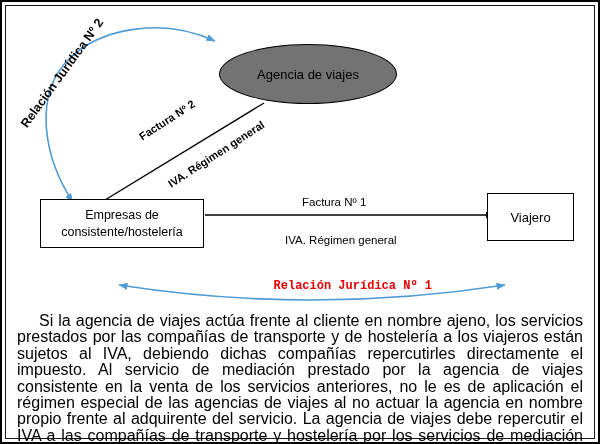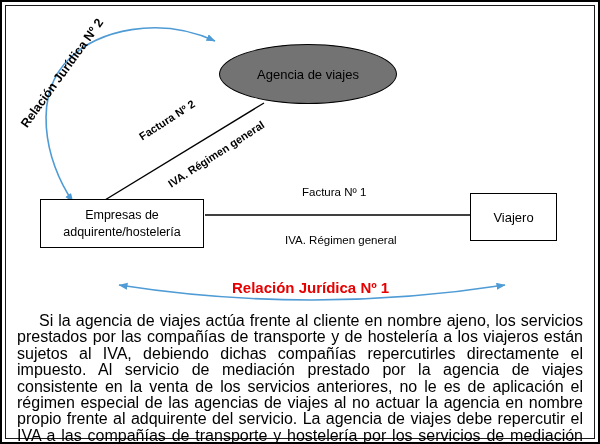--- a/index.html
+++ b/index.html
@@ -75,41 +75,42 @@
     justify-content: center;
     text-align: center;
   }
   .box-empresas {
     left: 38px; top: 197px;
     width: 164px; height: 49px;
     font-size: 12.5px;
     line-height: 17px;
   }
   .box-viajero {
-    left: 468px; top: 191px;
+    left: 485px; top: 191px;
     width: 87px; height: 48px;
     font-size: 13px;
   }
   .hlabel {
     position: absolute;
     white-space: nowrap;
     font-size: 11.5px;
   }
-  .hl-factura1 { left: 300px; top: 184px; }
+  .hl-factura1 { left: 300px; top: 194px; }
   .hl-iva { left: 283px; top: 232px; }
 
   .relacion1 {
     position: absolute;
     left: 230px; top: 277px;
     width: 200px;
-    text-align: left;
+    text-align: right;
     font-weight: bold;
-    font-size: 15px;
+    font-size: 12px;
     color: var(--relacion-red, #e60000);
     white-space: nowrap;
+    font-family: Liberation Mono, monospace;
   }
   .desc {
     position: absolute;
     left: 15px; right: 15px;
     top: 311px;
     font-size: 16px;
     line-height: 16.4px;
     text-align: justify;
     text-indent: 22px;
   }
@@ -147,21 +148,21 @@
   <div class="ellipse">
     <span>Agencia de viajes</span>
   </div>
 
   <div class="diag-label diag-factura2">Factura Nº 2</div>
 
   <div class="diag-label diag-iva">IVA. Régimen general</div>
 
   <div class="box box-empresas">
     <div>Empresas de</div>
-    <div>adquirente/hostelería</div>
+    <div>consistente/hostelería</div>
   </div>
 
   <div class="hlabel hl-factura1">Factura Nº 1</div>
 
   <div class="hlabel hl-iva">IVA. Régimen general</div>
 
   <div class="box box-viajero">
     <span>Viajero</span>
   </div>
 

